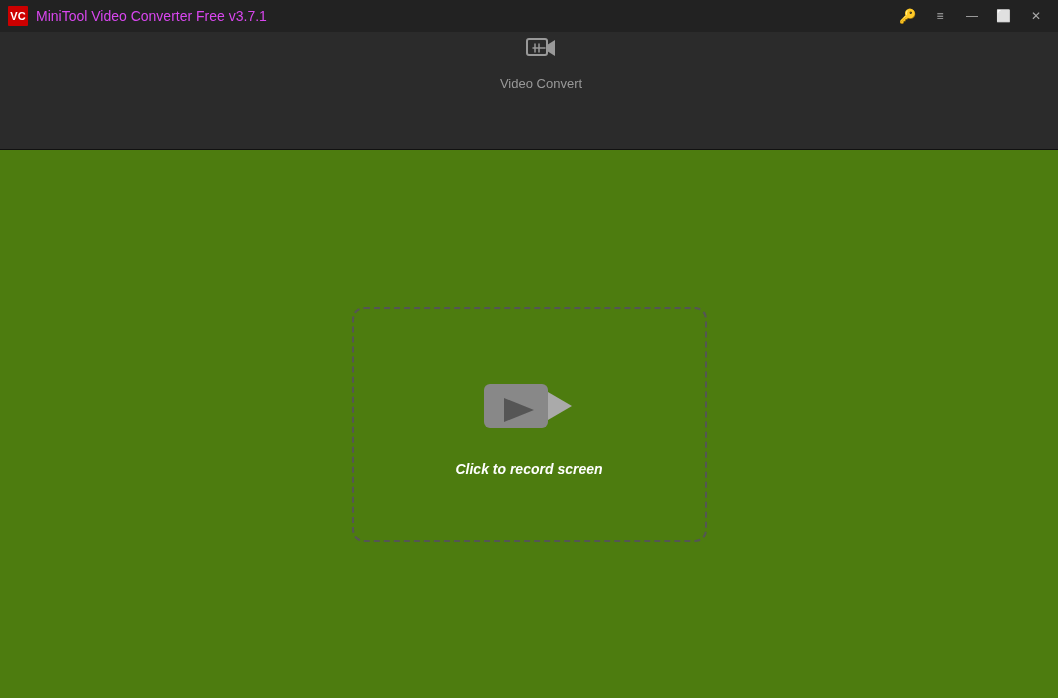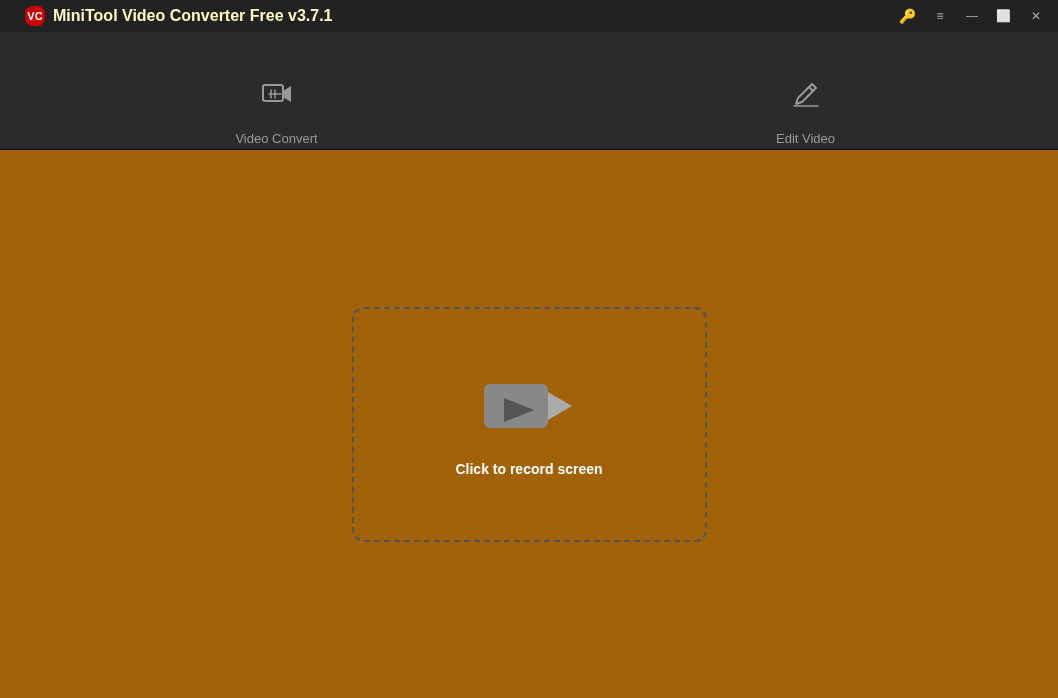--- a/index.html
+++ b/index.html
@@ -32,35 +32,33 @@
     #titlebar-left {
       display: flex;
       align-items: center;
       gap: 8px;
     }
 
     #app-logo {
       width: 20px;
       height: 20px;
       background: #cc0000;
-      border-radius: 8px;
+      border-radius: 1px;
       display: flex;
       align-items: center;
       justify-content: center;
       font-size: 11px;
       font-weight: bold;
       color: white;
       flex-shrink: 0;
-      margin-left: 17px;
     }
 
     #app-title {
-      font-size: 16px;
-      color: #fef9c3;
-      font-weight: bold;
+      font-size: 14px;
+      color: #d946ef;
     }
 
     #titlebar-controls {
       display: flex;
       align-items: center;
       gap: 4px;
     }
 
     .title-btn {
       width: 28px;
@@ -89,22 +87,22 @@
       display: flex;
       align-items: stretch;
       border-bottom: 1px solid #111;
     }
 
     .tab {
       flex: 1;
       display: flex;
       flex-direction: column;
       align-items: center;
-      justify-content: flex-end;
-      gap: 17px;
+      justify-content: flex-start;
+      gap: 8px;
       cursor: pointer;
       color: #999;
       font-size: 13px;
       border-bottom: 3px solid transparent;
       transition: background 0.15s;
       padding-left: 24px;
     }
 
     .tab.active {
       color: #2b9af3;
@@ -122,24 +120,25 @@
     }
 
     .tab-label {
       font-size: 13px;
     }
 
     
     #main {
       width: 100%;
       height: calc(698px - 32px - 118px);
-      background-color: #a16207;
-      display: flex;
-      align-items: center;
-      justify-content: center;
+      background-color: #4d7c0f;
+      display: flex;
+      align-items: center;
+      justify-content: center;
+      font-style: italic;
     }
 
     
     #record-box {
       width: 355px;
       height: 235px;
       border: 2px dashed #555;
       border-radius: 12px;
       display: flex;
       flex-direction: column;
@@ -205,30 +204,20 @@
         <path d="M22 13l8-5v16l-8-5V13z" fill="#999"></path>
         <path d="M10 12v8M14 12v8" stroke="#999" stroke-width="1.5" stroke-linecap="round"></path>
         <path d="M8 16h12" stroke="#999" stroke-width="1.5" stroke-linecap="round"></path>
       </svg>
     </div>
     <span class="tab-label">Video Convert</span>
   </div>
 
 
 
-  <div class="tab">
-    <div class="tab-icon">
-      <svg width="32" height="32" viewBox="0 0 32 32" fill="none" xmlns="http://www.w3.org/2000/svg">
-        <path d="M6 26L8 20L22 6L26 10L12 24L6 26Z" stroke="#999" stroke-width="2" fill="none" stroke-linejoin="round"></path>
-        <path d="M19 9l4 4" stroke="#999" stroke-width="2" stroke-linecap="round"></path>
-        <path d="M4 28h24" stroke="#999" stroke-width="1.5" stroke-linecap="round"></path>
-      </svg>
-    </div>
-    <span class="tab-label">Edit Video</span>
-  </div>
 
 </div>
 
 <div id="main">
   <div id="record-box">
 
     <div id="camera-icon-wrap">
       <svg width="90" height="68" viewBox="0 0 90 68" xmlns="http://www.w3.org/2000/svg">
 
         <rect x="0" y="12" width="64" height="44" rx="6" fill="#888888"></rect>

